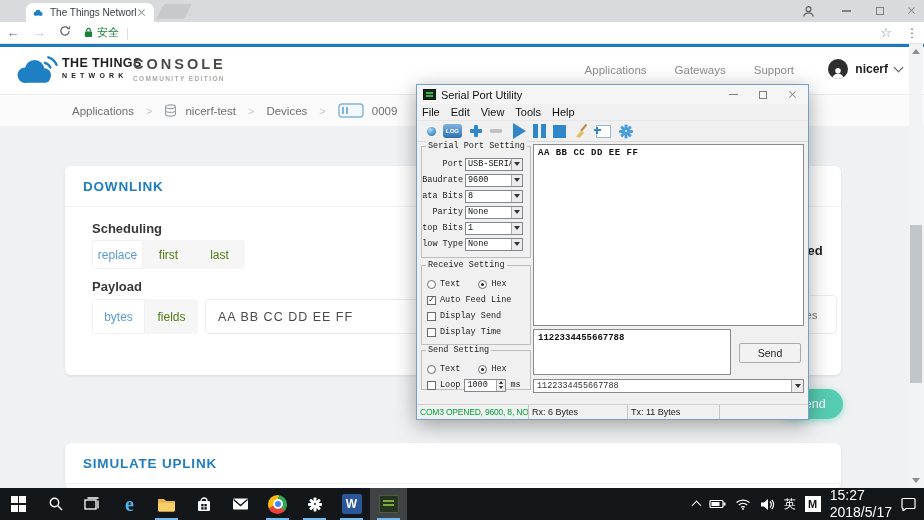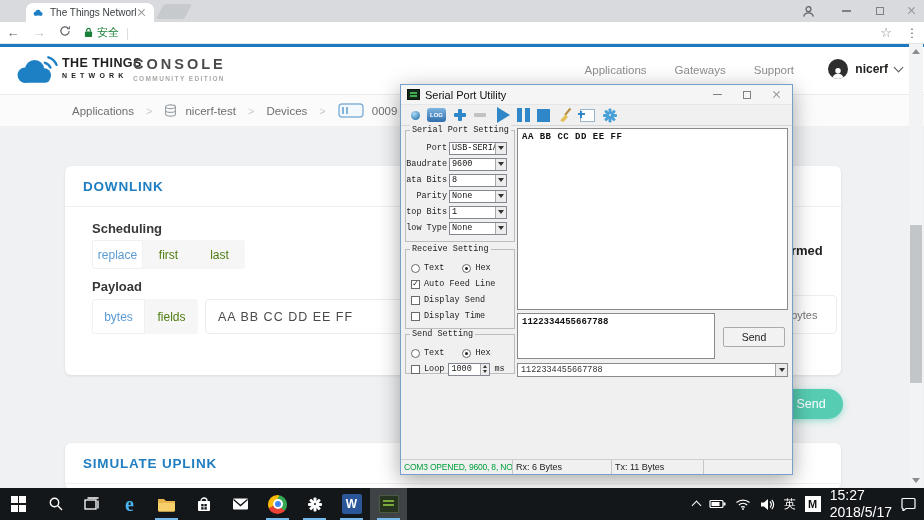--- a/index.html
+++ b/index.html
@@ -72,21 +72,21 @@
   .bytes-box { position:absolute; left:708px; top:129px; width:64px; height:39px; border:1px solid #ededed; border-radius:4px; background:#fff; font-size:11px; color:#ccc; padding:0 8px; font-family:"Liberation Sans",sans-serif; }
   .send-pill { position:absolute; left:779px; top:345px; width:64px; height:30px; border-radius:15px; background:#56cdb2; color:#fff; font-size:12.5px; display:flex; align-items:center; justify-content:center; box-shadow:0 2px 6px rgba(86,205,178,.55); cursor:pointer; }
 
   .pg-scrollbar { position:absolute; right:1px; top:0px; width:14px; height:444px; background:#f2f3f4; }
   .sb-thumb { position:absolute; left:1px; top:181px; width:12px; height:158px; background:#c3c6c8; cursor:pointer; }
   .sb-arrow { position:absolute; left:3px; width:0; height:0; border-left:4px solid transparent; border-right:4px solid transparent; cursor:pointer; }
   .sb-up { top:5px; border-bottom:5px solid #8a8d90; }
   .sb-down { bottom:5px; border-top:5px solid #8a8d90; }
 
   
-  .sp-win { position:absolute; left:400px; top:84px; width:393px; height:391px; background:#f0f0f0; border:1px solid #74a0cb; box-shadow:0 5px 20px rgba(0,0,0,.35); z-index:10; font-family:"Liberation Sans",sans-serif; }
+  .sp-win { position:absolute; left:416px; top:84px; width:393px; height:336px; background:#f0f0f0; border:1px solid #74a0cb; box-shadow:0 5px 20px rgba(0,0,0,.35); z-index:10; font-family:"Liberation Sans",sans-serif; }
   .sp-titlebar { position:relative; height:19px; display:flex; align-items:center; padding-left:6px; background:#f5f5f5; }
   .sp-appicon { width:13px; height:11px; background:#16281a; border:1px solid #0a150c; margin-right:5px; position:relative; }
   .sp-appicon::after { content:""; position:absolute; left:2px; top:2px; width:7px; height:2px; background:#3fae4e; box-shadow:0 3px 0 #3fae4e; }
   .sp-title { font-size:11px; color:#101010; flex:1; }
   .sp-btn { width:30px; height:19px; display:flex; align-items:center; justify-content:center; color:#444; cursor:pointer; }
   .sp-menubar { height:16px; display:flex; align-items:center; padding-left:5px; gap:11px; }
   .sp-menu-item { font-size:11px; color:#111; cursor:pointer; }
   .sp-toolbar { height:22px; border-top:1px solid #e6e6e6; border-bottom:1px solid #d8d8d8; display:flex; align-items:center; padding-left:10px; gap:7px; }
   .tbi { cursor:pointer; display:flex; align-items:center; justify-content:center; }
   .tb-ball { width:9px; height:9px; border-radius:50%; background:radial-gradient(circle at 35% 30%, #aedbf5, #1565a8); }
@@ -324,20 +324,27 @@
       <span class="sp-title">Serial Port Utility</span>
       <span class="sp-btn">
           <span class="min-glyph"></span>
         </span>
       <span class="sp-btn">
           <span class="max-glyph"></span>
         </span>
       <span class="sp-btn">
           <span class="close-glyph x-icon"></span>
         </span>
+    </div>
+    <div class="sp-menubar">
+      <span class="sp-menu-item">File</span>
+      <span class="sp-menu-item">Edit</span>
+      <span class="sp-menu-item">View</span>
+      <span class="sp-menu-item">Tools</span>
+      <span class="sp-menu-item">Help</span>
     </div>
     <div class="sp-toolbar">
       <span class="tbi">
           <span class="tb-ball"></span>
         </span>
       <span class="tbi">
           <span class="tb-log">LOG</span>
         </span>
       <span class="tbi">
           <span class="tb-plus"></span>

